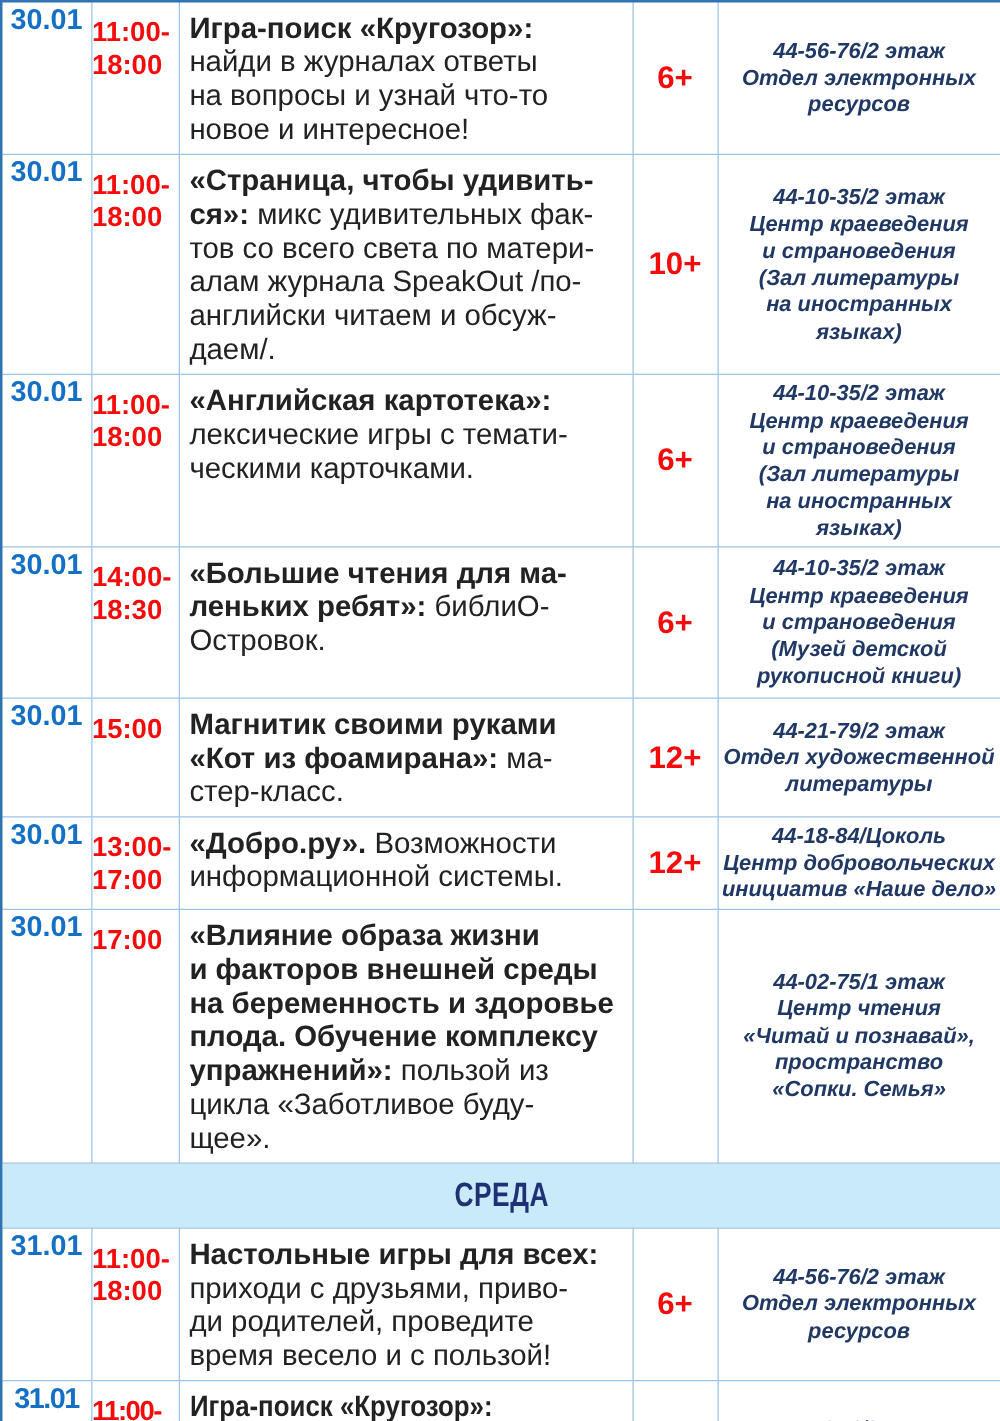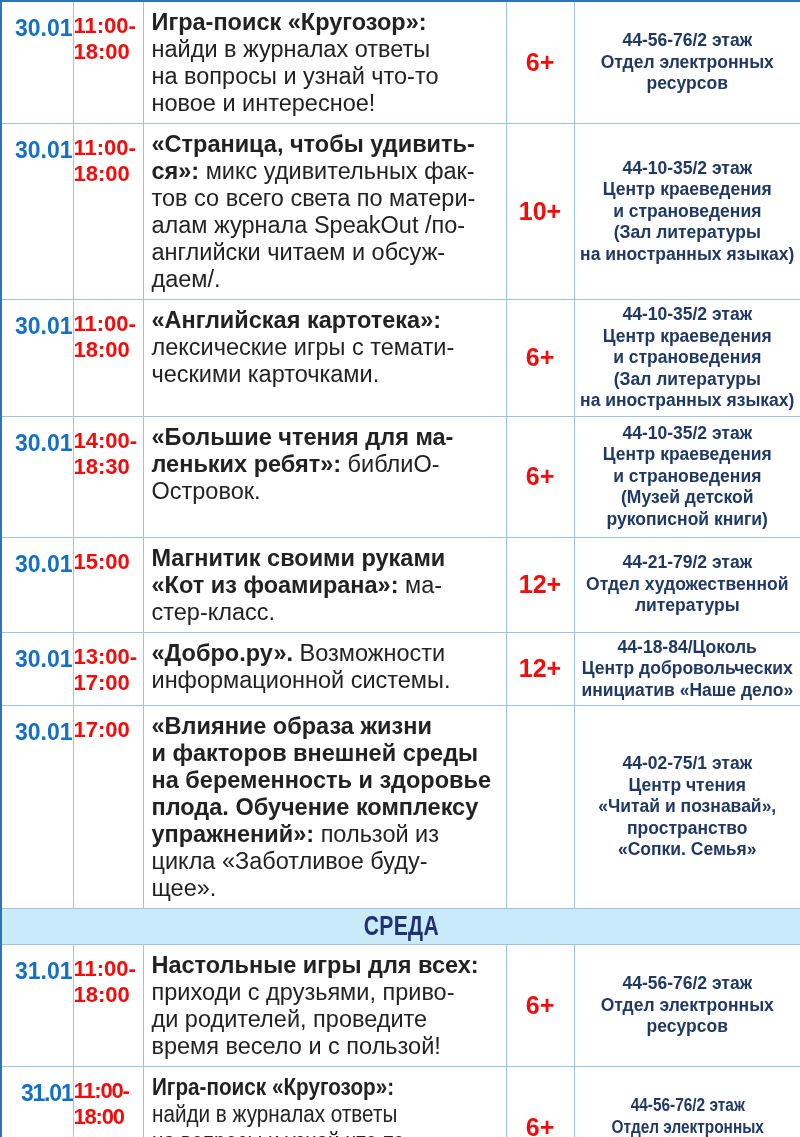--- a/index.html
+++ b/index.html
@@ -13,43 +13,43 @@
   }
   td{border:1.5px solid #9DC3E6;padding:0;overflow:hidden;}
   
   tbody tr:nth-child(1){height:115px}
   tbody tr:nth-child(2){height:164px}
   tbody tr:nth-child(3){height:100px}
   tbody tr:nth-child(4){height:121px}
   tbody tr:nth-child(5){height:86px}
   tbody tr:nth-child(6){height:73px}
   tbody tr:nth-child(7){height:189px}
-  tbody tr:nth-child(8){height:36px}
+  tbody tr:nth-child(8){height:52px}
   tbody tr:nth-child(9){height:121px}
   tbody tr:nth-child(10){height:108px}
 
   td.date{
     color:#1470C4;font-weight:bold;font-size:23px;
-    text-align:right;vertical-align:top;padding-top:13px;
+    text-align:center;vertical-align:top;padding-top:0;
   }
   td.time{
     color:#F40B0B;font-weight:bold;font-size:22px;line-height:26px;
     text-align:left;vertical-align:top;padding-top:11px;
     white-space:pre-line;
   }
   td.desc{vertical-align:top;padding:7px 4px 6px 8px;}
   .desc-text{
     color:#222;font-size:23.5px;line-height:27px;white-space:pre-line;
   }
   .desc-text .t{font-weight:bold;}
   td.age{
     color:#F40B0B;font-weight:bold;font-size:25px;
     text-align:center;vertical-align:middle;
   }
-  td.loc{vertical-align:middle;padding:4px 3px;}
+  td.loc{vertical-align:middle;padding:4px 3px;font-style:italic;}
   .loc-text{
     color:#1F3864;font-weight:bold;font-size:17.5px;line-height:21.5px;
     text-align:center;white-space:pre-line;
   }
   tr.day-row td{
     background:#C8EAF9;text-align:center;vertical-align:middle;
   }
   .day-label{
     display:inline-block;color:#1F3075;font-weight:bold;font-size:27px;
     transform:scaleX(0.78);letter-spacing:0.5px;

